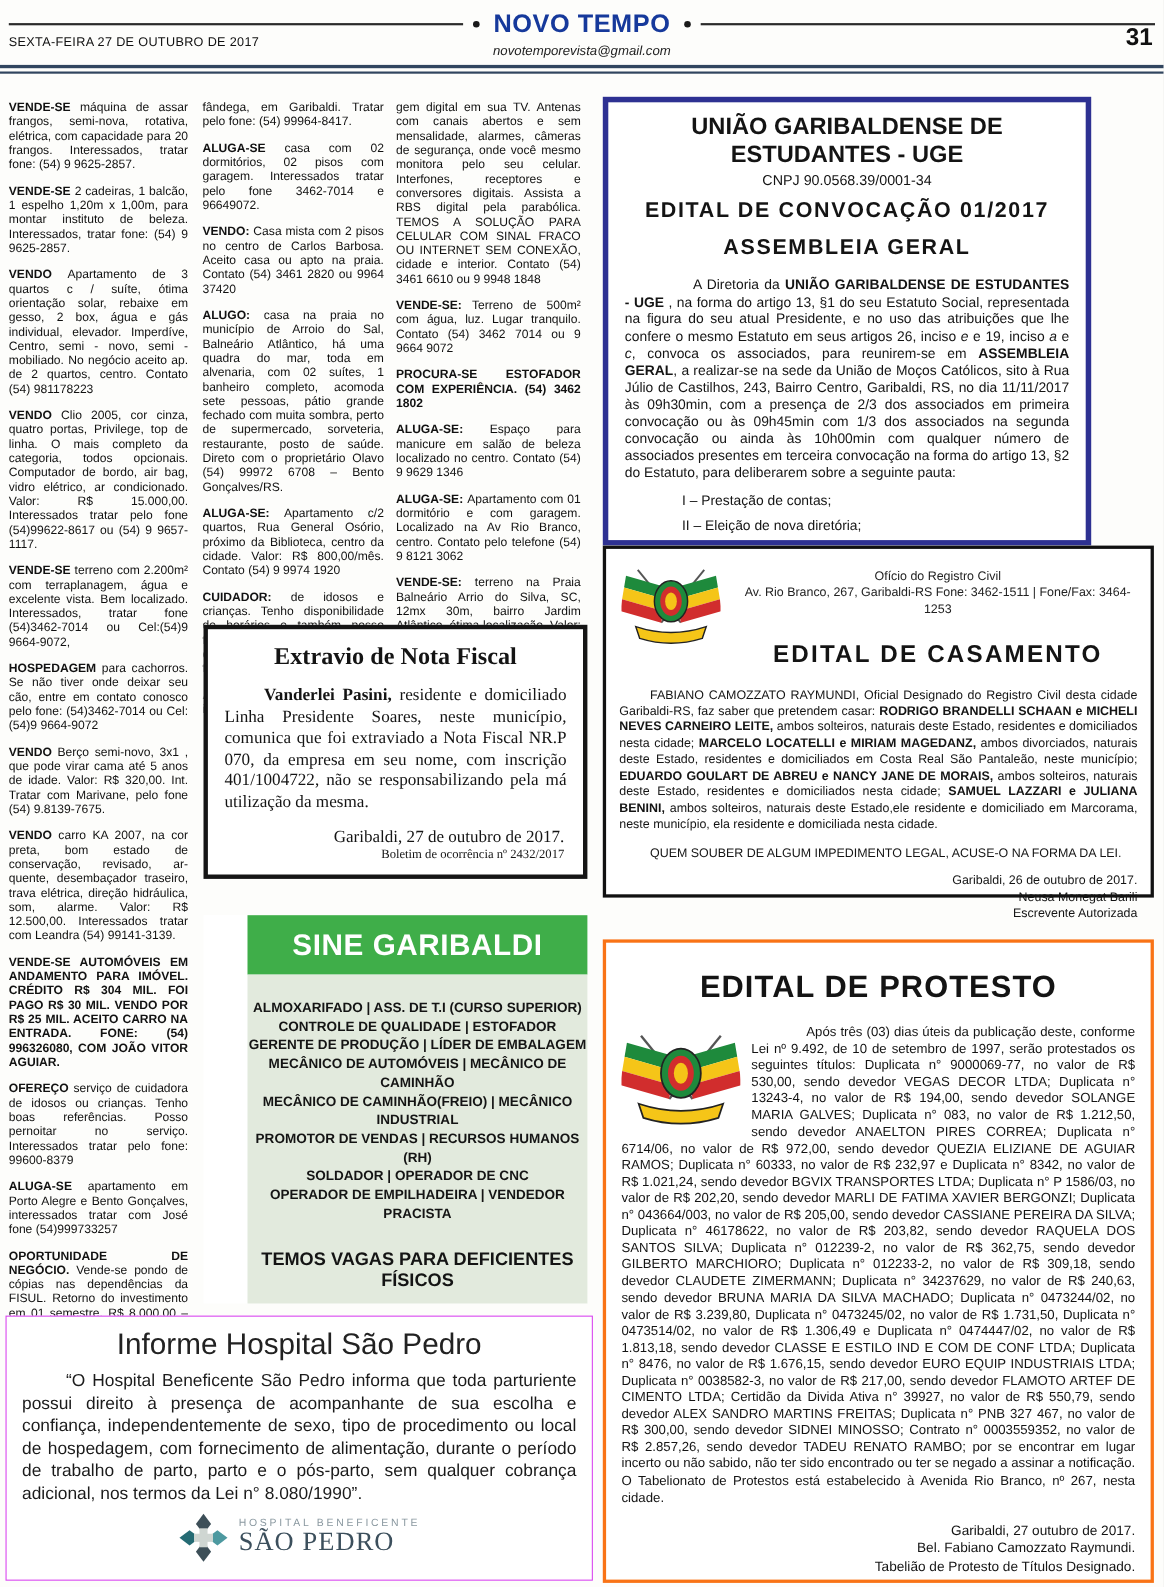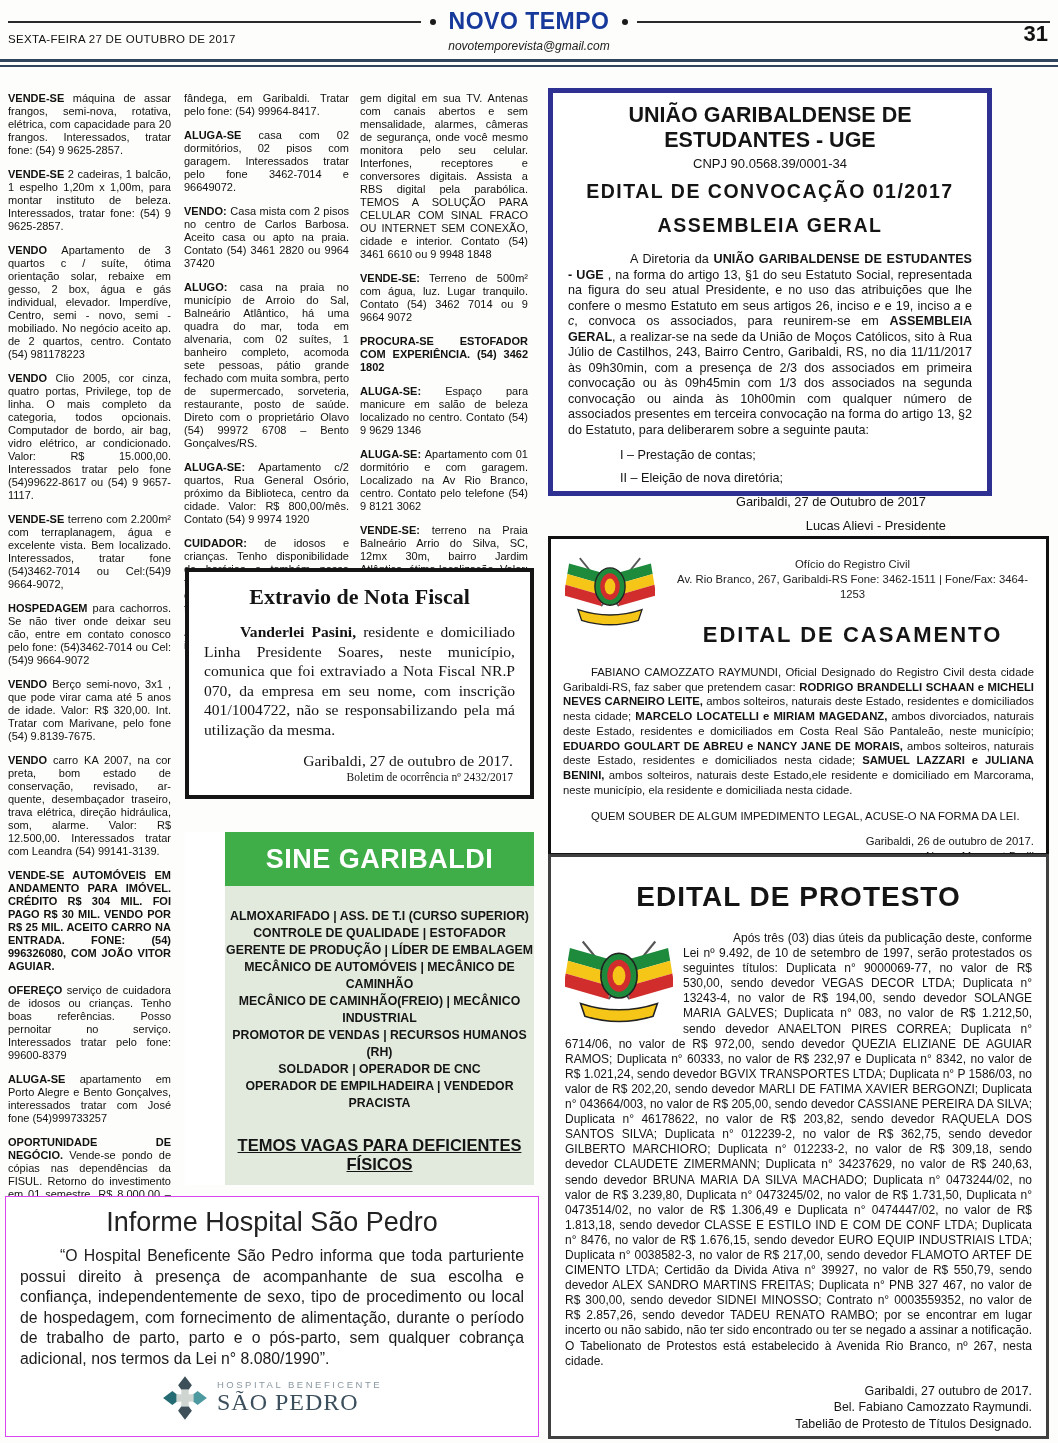--- a/index.html
+++ b/index.html
@@ -30,50 +30,50 @@
   #extravio .t{text-align:center;font-weight:bold;font-size:22px;margin:4px 0 12px;}
   #extravio .b{font-size:15.6px;line-height:19.5px;text-align:justify;text-indent:36px;}
   #extravio .d{font-size:15.5px;text-align:right;margin-top:13px;padding-right:2px;}
   #extravio .bo{font-size:11.5px;text-align:right;padding-right:2px;margin-top:1px;}
   
   #sine{left:185px;top:832px;width:349px;height:353px;border:none;}
   .sine-head{height:54px;background:#3fae49;color:#fff;display:flex;align-items:center;justify-content:center;
              font-weight:bold;font-size:27px;letter-spacing:.5px;}
   .sine-body{background:#e2eadd;height:299px;text-align:center;padding-top:22px;box-sizing:border-box;}
   .sine-jobs div{font-weight:bold;font-size:12.3px;line-height:17px;color:#141414;}
-  .sine-high{font-weight:bold;font-size:16.5px;margin-top:24px;text-decoration:underline;}
+  .sine-high{font-weight:bold;font-size:16.5px;margin-top:24px;}
   .sine-notes{margin-top:20px;font-size:11.8px;line-height:15.5px;color:#222;}
   
   #hospital{left:5px;top:1196px;width:534px;height:241px;border:1px solid #d946ef;padding:4px 14px;}
   #hospital .t{text-align:center;font-size:27px;font-weight:400;margin:6px 0 8px;color:#222;}
   #hospital .b{font-size:15.8px;line-height:20.6px;text-align:justify;text-indent:40px;color:#1b1b1b;}
   .hosp-logo-row{display:flex;align-items:center;justify-content:center;gap:9px;margin-top:5px;}
   .hosp-text .top{font-size:9.5px;letter-spacing:2.5px;color:#8a98a0;}
   .hosp-text .nm{font-family:"Liberation Serif",serif;font-size:24px;color:#3c4f5c;letter-spacing:1px;line-height:1.05;}
   
   #uge{left:548px;top:88px;width:444px;height:408px;border:5px solid #2e3192;padding:10px 15px;}
   #uge .t{text-align:center;font-weight:bold;font-size:21.5px;}
   #uge .cnpj{text-align:center;font-size:13px;margin-top:3px;}
   #uge .h2{text-align:center;font-weight:bold;font-size:19.5px;letter-spacing:1.5px;margin-top:9px;}
   #uge .h3{text-align:center;font-weight:bold;font-size:19.5px;letter-spacing:1.5px;margin-top:11px;}
   #uge .b{margin-top:15px;font-size:12.6px;line-height:15.5px;text-align:justify;text-indent:62px;}
   #uge .items{margin:10px 0 0 52px;font-size:12.6px;}
   #uge .items div{margin-bottom:9px;}
   #uge .d{text-align:right;font-size:12.8px;margin-top:4px;padding-right:46px;}
   #uge .s{text-align:right;font-size:12.8px;margin-top:9px;padding-right:26px;}
   
-  #casamento{left:548px;top:536px;width:501px;height:320px;border:3px solid #111;padding:8px 12px;}
+  #casamento{left:548px;top:496px;width:501px;height:320px;border:3px solid #111;padding:8px 12px;}
   .cas-crest{position:absolute;left:14px;top:12px;}
   #casamento .office{margin-left:108px;text-align:center;font-size:11.3px;line-height:15px;margin-top:10px;color:#222;}
   #casamento .t{margin-left:108px;text-align:center;font-weight:bold;font-size:22px;letter-spacing:2px;margin-top:20px;}
   #casamento .b{margin-top:17px;font-size:11.3px;line-height:14.7px;text-align:justify;text-indent:28px;}
   #casamento .w{margin-top:13px;font-size:11.3px;text-indent:28px;}
   #casamento .d{margin-top:12px;text-align:right;font-size:11.3px;line-height:15px;}
   
-  #protesto{left:548px;top:854px;width:501px;height:585px;border:3px solid #404040;padding:8px 14px;}
+  #protesto{left:548px;top:854px;width:501px;height:585px;border:3px solid #f97316;padding:8px 14px;}
   #protesto .t{text-align:center;font-weight:bold;font-size:28px;letter-spacing:1px;margin:16px 0 18px;}
   .prot-crest{float:left;margin:2px 10px 4px 0;}
   #protesto .b{font-size:12px;line-height:15.1px;text-align:justify;text-indent:50px;}
   #protesto .d{text-align:right;font-size:12.4px;line-height:16.4px;margin-top:14px;}
 </style>
 </head>
 <body>
 
 <div class="page">
 

